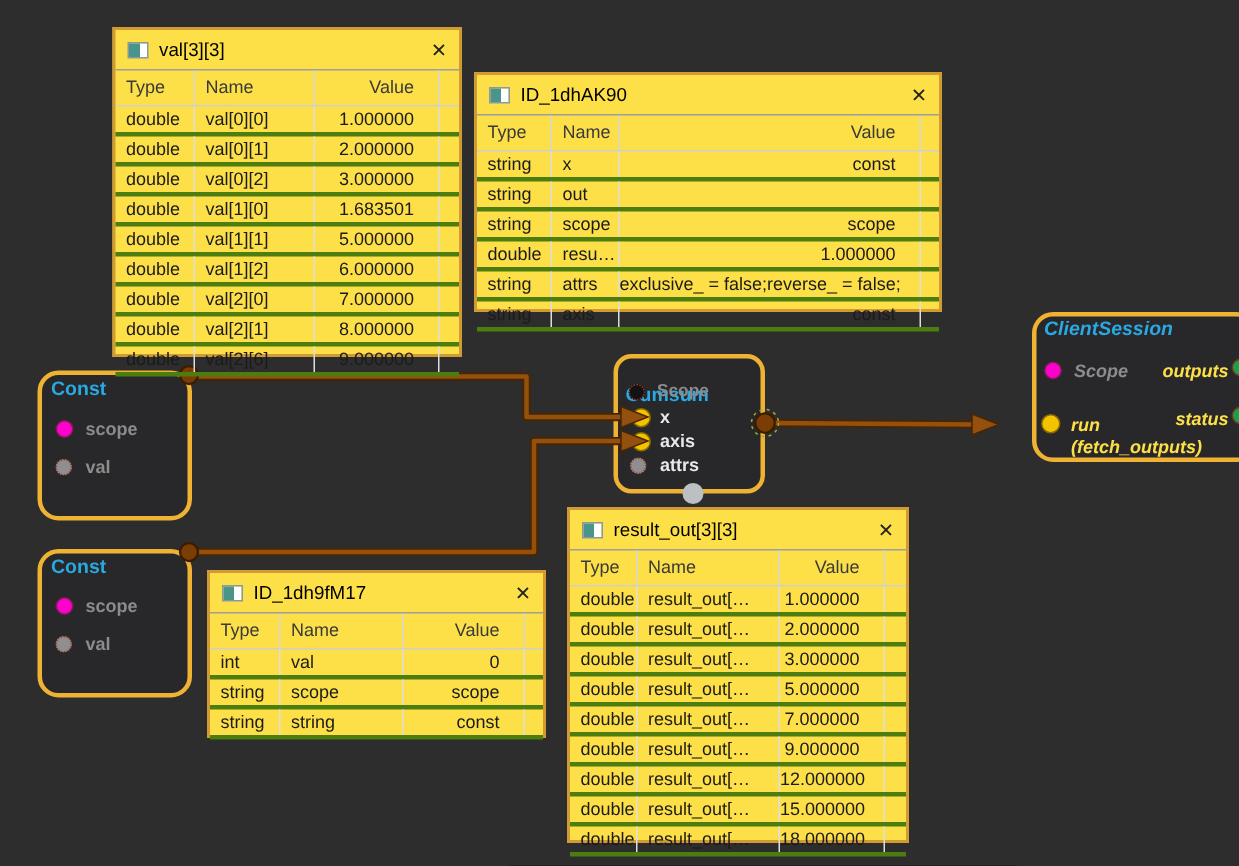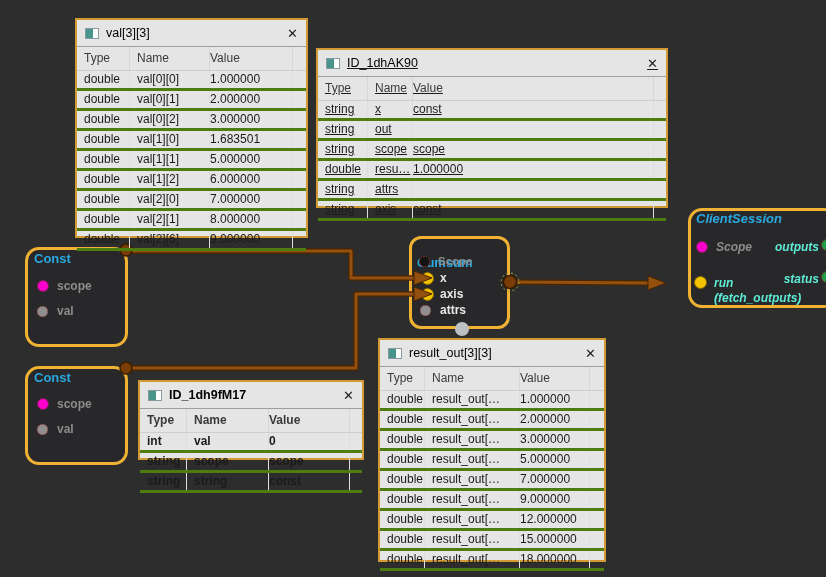--- a/index.html
+++ b/index.html
@@ -11,41 +11,41 @@
 
   
   .node{
     position:absolute;box-sizing:border-box;
     background:#28282a;border:3px solid #efb233;border-radius:14px;
   }
   .ntitle{position:absolute;left:6px;top:1px;font-size:13px;font-weight:bold;color:#29a9e1;white-space:nowrap;}
   .plabel{position:absolute;font-size:12px;font-weight:bold;height:16px;line-height:16px;white-space:nowrap;}
   .lbl-gray{color:#8c8c8c}
   .lbl-white{color:#e8e8e8}
-  .lbl-green{color:#5eead4}
+  .lbl-green{color:#fde047}
   .dot{position:absolute;border-radius:50%;box-sizing:border-box;}
   .dot-magenta{width:12px;height:12px;background:#ff00cc;border:1px solid #7c1d55;}
   .dot-gray{width:11px;height:11px;background:#8f8f92;border:1px dotted #a23a2a;}
   .dot-black{width:11px;height:11px;background:#131313;border:1px dotted #a23a2a;}
   .dot-green{width:12px;height:12px;background:#1fa048;border:1px solid #6e3322;}
   .dot-yellow{width:13px;height:13px;background:#f2c400;border:1px solid #8a6a00;}
   .dot-lightgray{width:14px;height:14px;background:#bcc0c3;}
 
   
   svg.wires{position:absolute;left:0;top:0;}
   .wire-under{fill:none;stroke:#4a2500;stroke-width:5.5;stroke-linejoin:round;stroke-linecap:round;}
   .wire-over{fill:none;stroke:#94500f;stroke-width:3;stroke-linejoin:round;stroke-linecap:round;}
   .arrow{fill:#94500f;stroke:#4a2500;stroke-width:1;}
   .outport{fill:#7a3d05;stroke:#3a1d00;stroke-width:1.5;}
   .outring{fill:none;stroke:#9fae3e;stroke-width:1;stroke-dasharray:2,2.8;}
 
   
   .panel{
     position:absolute;box-sizing:border-box;display:flex;flex-direction:column;
-    background:#e5e5e5;border:2px solid #d29a33;
+    background:#fde047;border:2px solid #d29a33;
     font-size:12px;color:#1b1b1b;
   }
   .ptitle{
     height:26px;display:flex;align-items:center;padding:0 8px;
     border-bottom:1px solid #9e9e9e;flex:0 0 auto;
   }
   .ticon{
     width:14px;height:11px;margin-right:7px;box-sizing:border-box;
     border:1px solid #8899a0;
     background:linear-gradient(90deg,#49958c 0,#49958c 60%,#ffffff 60%);
@@ -54,21 +54,21 @@
   .ttext{font-size:12.5px;color:#000;white-space:nowrap;}
   .pclose{margin-left:auto;font-size:13px;color:#222;line-height:1;cursor:default;}
   .phead,.prow,.pfill{
     display:grid;grid-template-columns:var(--c1) var(--c2) 1fr var(--c4);
   }
   .phead{height:23px;line-height:23px;color:#3a3a3a;border-bottom:1px solid #cfcfcf;flex:0 0 auto;}
   .prow{height:17px;line-height:17px;border-bottom:3px solid #4d7c0f;flex:0 0 auto;}
   .pfill{flex:1 1 auto;}
   .cell{overflow:hidden;white-space:nowrap;}
   .c1,.c2{padding-left:7px;border-right:1px solid #dedede;}
-  .c3{text-align:left;padding-right:5px;border-right:1px solid #dedede;}
+  .c3{text-align:right;padding-right:16px;border-right:1px solid #dedede;}
   .phead .c1,.phead .c2{border-right:1px solid #d6d6d6;}
   .phead .c3{border-right:1px solid #d6d6d6;}
 </style>
 </head>
 <body>
 
 <div id="canvas">
 
   <div class="node" style="left:25px;top:247px;width:103px;height:100px;">
     <span class="ntitle">Const</span>
@@ -208,21 +208,21 @@
         </div>
       </div>
     <div class="pfill">
       <span class="cell c1"></span>
         <span class="cell c2"></span>
         <span class="cell c3"></span>
         <span class="cell c4"></span>
     </div>
   </div>
 
-  <div class="panel" style="left:316px;top:48px;width:352px;height:160px;text-decoration:underline;--c1:50px;--c2:45px;--c4:12px;">
+  <div class="panel" style="left:316px;top:48px;width:312px;height:160px;--c1:50px;--c2:45px;--c4:12px;">
     <div class="ptitle">
       <span class="ticon"></span>
       <span class="ttext">ID_1dhAK90</span>
       <span class="pclose">✕</span>
     </div>
     <div class="phead">
       <span class="cell c1">Type</span>
       <span class="cell c2">Name</span>
       <span class="cell c3">Value</span>
       <span class="cell c4"></span>
@@ -253,39 +253,40 @@
         <div class="prow">
           <span class="cell c1">double</span>
           <span class="cell c2">resu…</span>
           <span class="cell c3">1.000000</span>
           <span class="cell c4"></span>
         </div>
 
         <div class="prow">
           <span class="cell c1">string</span>
           <span class="cell c2">attrs</span>
+          <span class="cell c3">exclusive_ = false;reverse_ = false;</span>
           <span class="cell c4"></span>
         </div>
 
         <div class="prow">
           <span class="cell c1">string</span>
           <span class="cell c2">axis</span>
           <span class="cell c3">const</span>
           <span class="cell c4"></span>
         </div>
       </div>
     <div class="pfill">
       <span class="cell c1"></span>
         <span class="cell c2"></span>
         <span class="cell c3"></span>
         <span class="cell c4"></span>
     </div>
   </div>
 
-  <div class="panel" style="left:138px;top:380px;width:226px;height:80px;font-weight:bold;--c1:47px;--c2:82px;--c4:12px;">
+  <div class="panel" style="left:138px;top:380px;width:226px;height:112px;--c1:47px;--c2:82px;--c4:12px;">
     <div class="ptitle">
       <span class="ticon"></span>
       <span class="ttext">ID_1dh9fM17</span>
       <span class="pclose">✕</span>
     </div>
     <div class="phead">
       <span class="cell c1">Type</span>
       <span class="cell c2">Name</span>
       <span class="cell c3">Value</span>
       <span class="cell c4"></span>

